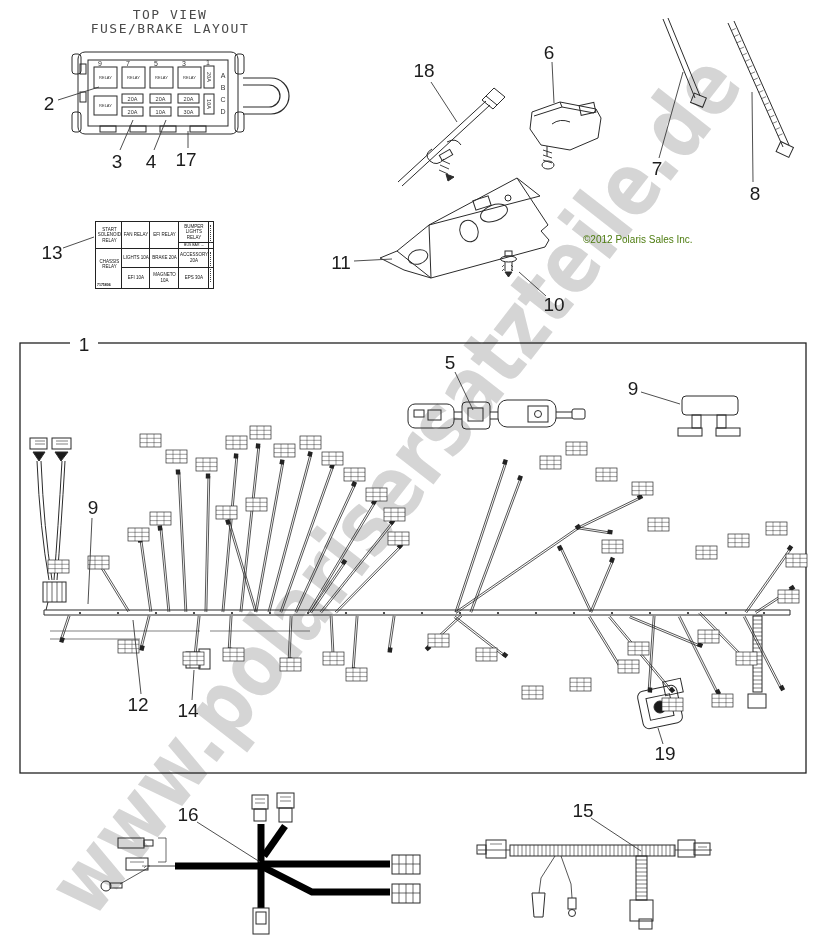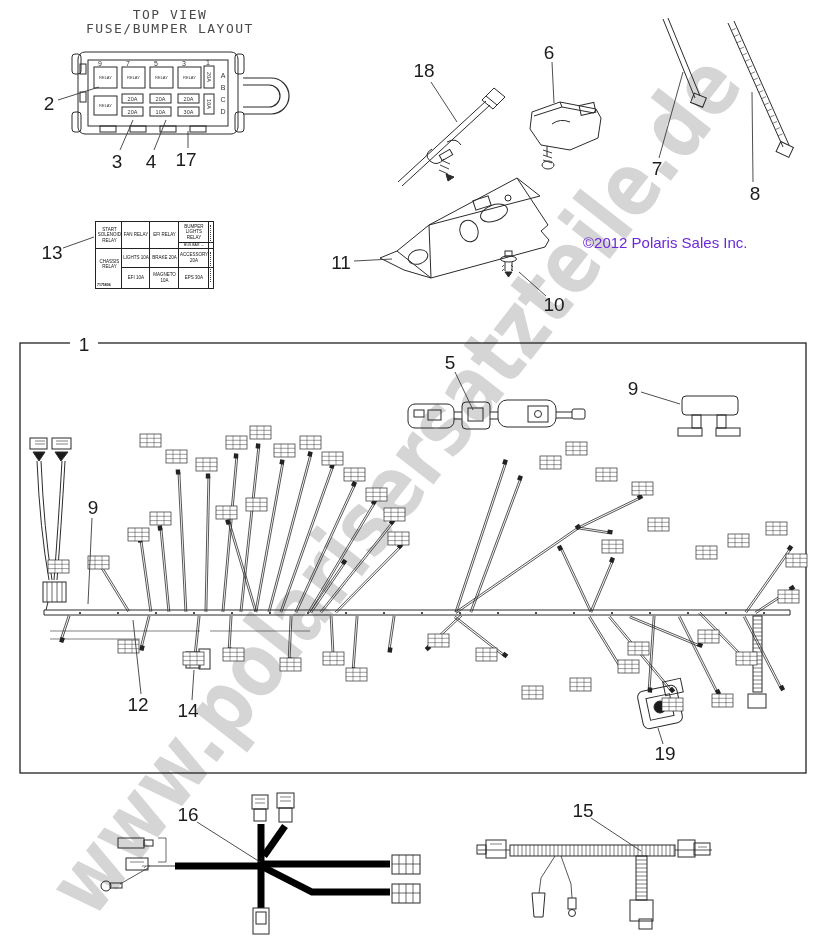--- a/index.html
+++ b/index.html
@@ -5,21 +5,21 @@
   html,body{margin:0;padding:0;background:#fff;}
   .page{position:relative;width:825px;height:949px;background:#ffffff;overflow:hidden;
         font-family:"Liberation Sans",sans-serif;color:#1a1a1a;}
   svg{position:absolute;left:0;top:0;}
   #wm-layer{z-index:1;pointer-events:none;}
   #art{z-index:2;}
   .ov{position:absolute;z-index:3;}
   #diagram-title{left:85px;top:8px;width:170px;text-align:center;
         font-family:"DejaVu Sans Mono",monospace;font-size:13px;letter-spacing:1.5px;
         color:#4a4a4a;line-height:14px;white-space:nowrap;}
-  #copyright{left:583px;top:234px;font-size:15px;color:#6d28d9;}
+  #copyright{left:583px;top:234px;font-size:10px;color:#4d7c0f;}
   
   #legend{left:95px;top:221px;width:117px;height:66px;border:1px solid #222;
         font-size:4.5px;line-height:1.15;color:#111;}
   .lg-line{position:absolute;background:#222;}
   .lg-cell{position:absolute;display:flex;align-items:center;justify-content:center;
         text-align:center;overflow:hidden;padding:0 1px;}
   .lg-part{position:absolute;font-size:3.5px;font-weight:bold;left:1px;bottom:1px;}
   .lg-dots{position:absolute;border-left:1px dotted #444;width:0;}
   
   text{font-family:"Liberation Sans",sans-serif;}
@@ -661,21 +661,21 @@
       <text class="callout" x="138" y="711">12</text>
       <text class="callout" x="188" y="717">14</text>
       <text class="callout" x="665" y="760">19</text>
       <text class="callout" x="188" y="821">16</text>
       <text class="callout" x="583" y="817">15</text>
     </g>
   </svg>
 
   <div class="ov" id="diagram-title">
     <div>TOP VIEW</div>
-    <div>FUSE/BUMPER LAYOUT</div>
+    <div>FUSE/BRAKE LAYOUT</div>
   </div>
 
   <div class="ov" id="copyright">©2012 Polaris Sales Inc.</div>
 
   <div class="ov" id="legend">
     <div class="lg-line" style="left:25px;top:0;width:1px;height:66px"></div>
     <div class="lg-line" style="left:53px;top:0;width:1px;height:66px"></div>
     <div class="lg-line" style="left:82px;top:0;width:1px;height:66px"></div>
     <div class="lg-line" style="left:112px;top:0;width:1px;height:66px"></div>
     <div class="lg-line" style="left:0;top:26px;width:82px;height:1px"></div>

